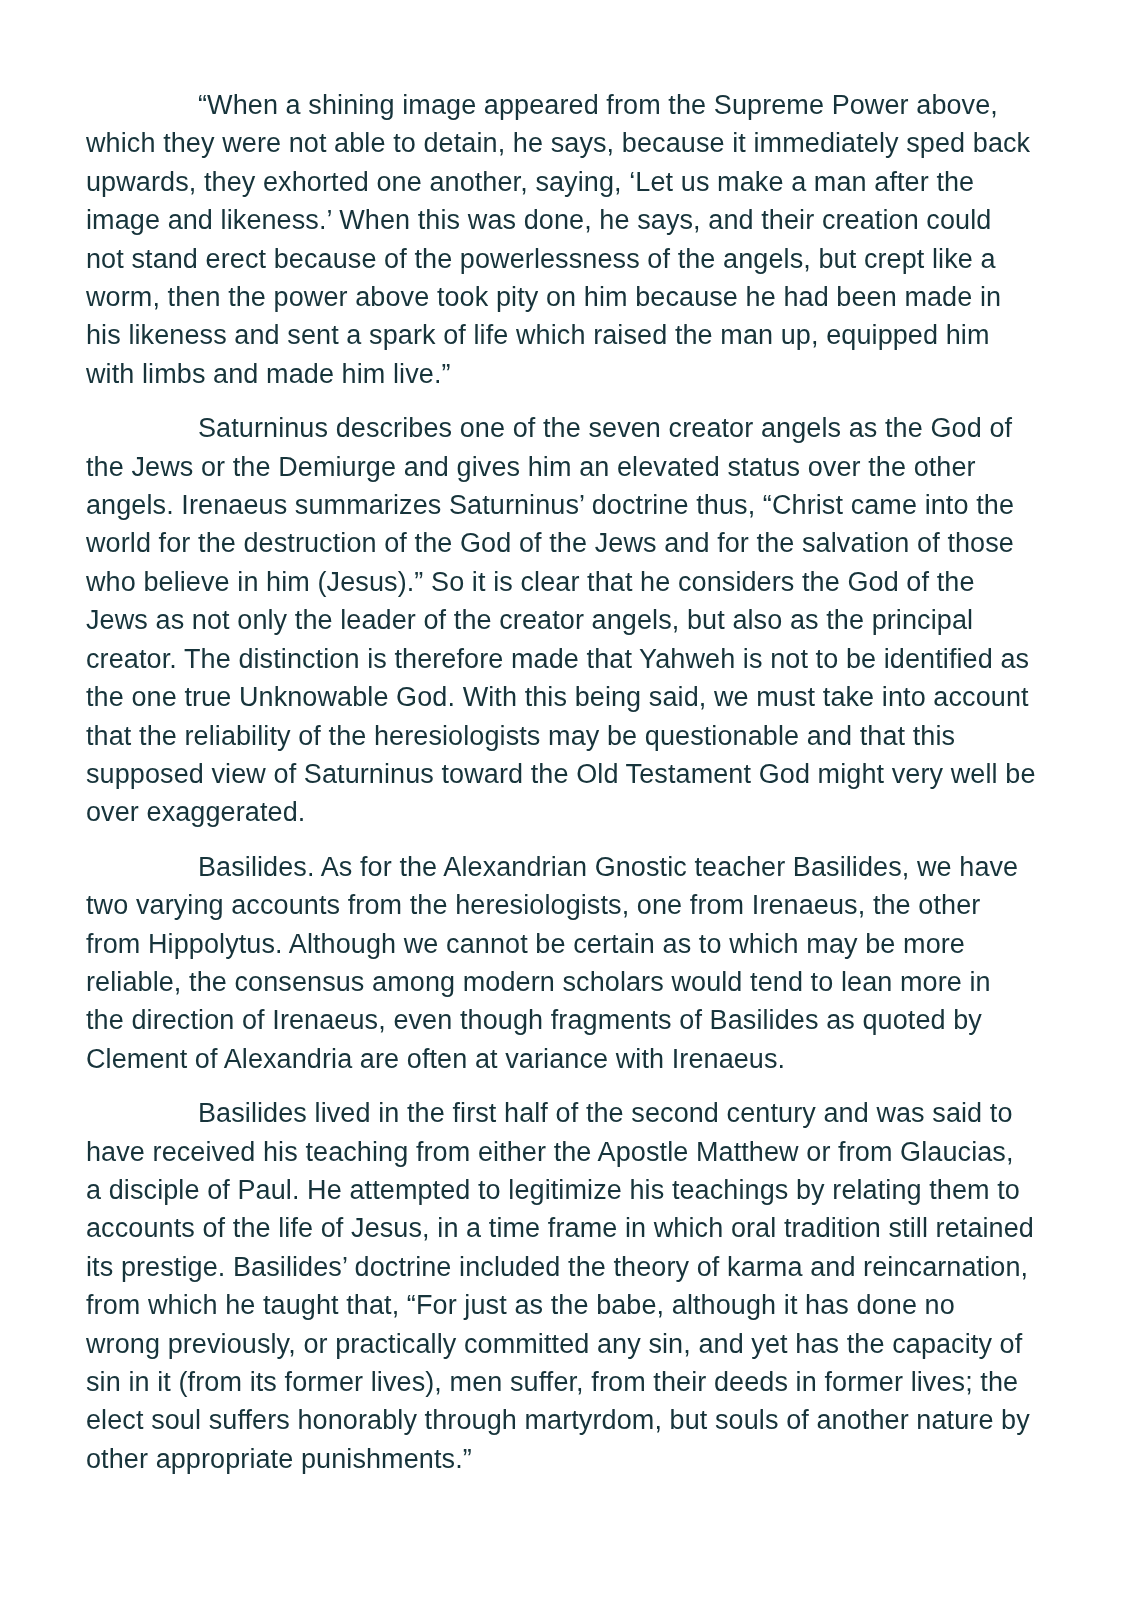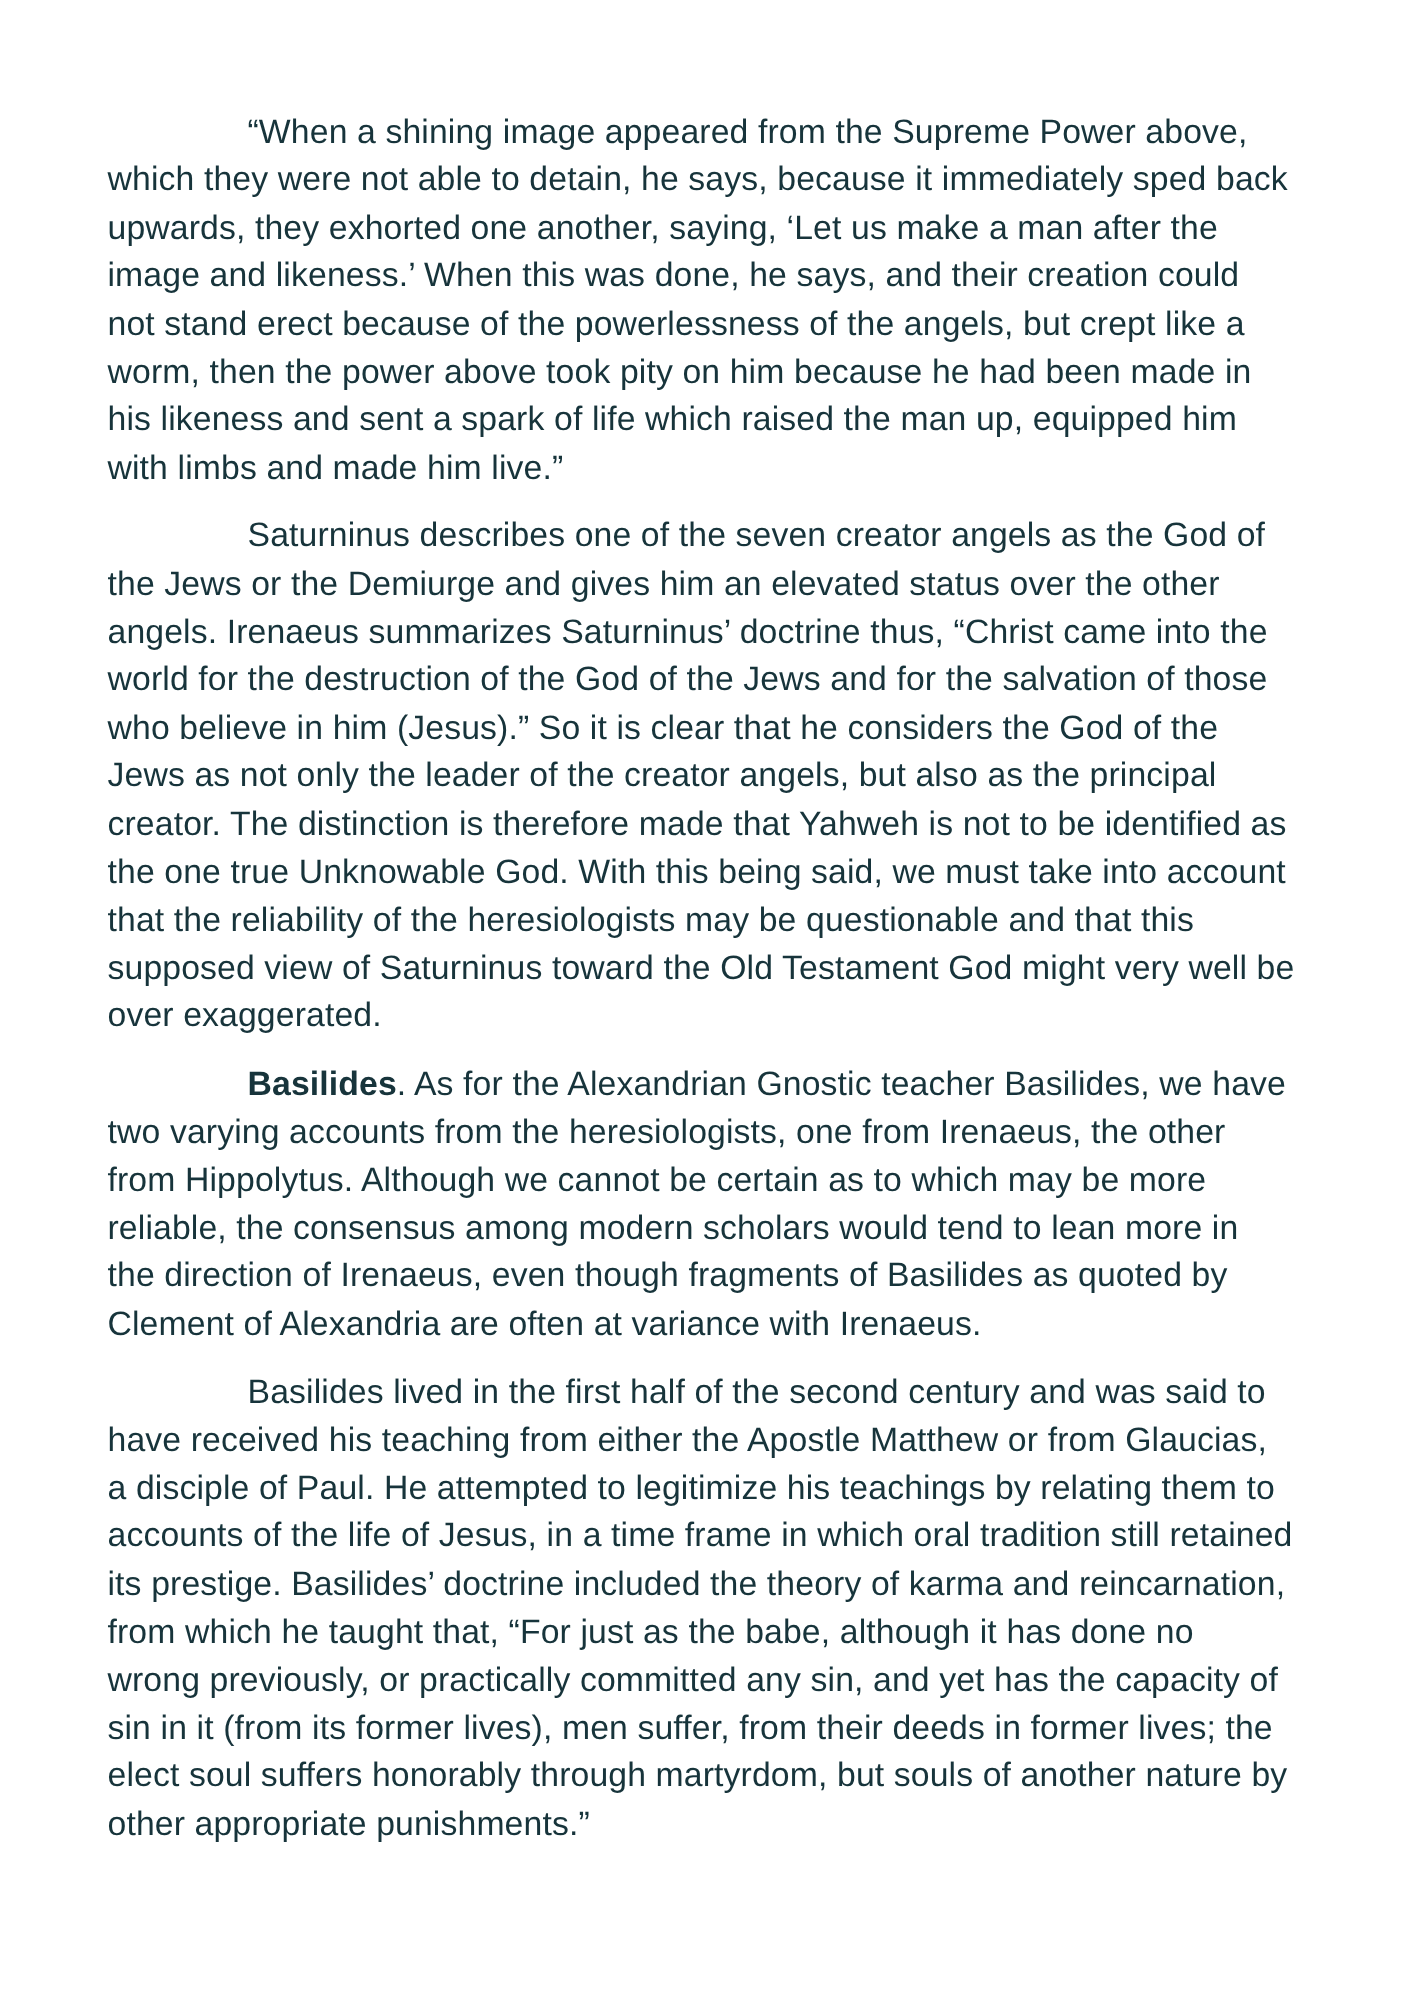--- a/index.html
+++ b/index.html
@@ -22,21 +22,21 @@
   .para {
     font-family: "Liberation Sans", sans-serif;
     font-size: 27px;
     line-height: 38.4px;
     margin: 0 0 16px 0;
     text-indent: 112px;
     white-space: nowrap;
     letter-spacing: 0.1px;
   }
   .para b {
-    font-weight: bold;
+    font-weight: normal;
   }
 </style>
 </head>
 <body style="background: rgb(255, 255, 255);">
 
 <div class="page">
   <div id="doc-body" style="color: rgb(23, 52, 59);">
       <p class="para">“When a shining image appeared from the Supreme Power above,<br>which they were not able to detain, he says, because it immediately sped back<br>upwards, they exhorted one another, saying, ‘Let us make a man after the<br>image and likeness.’ When this was done, he says, and their creation could<br>not stand erect because of the powerlessness of the angels, but crept like a<br>worm, then the power above took pity on him because he had been made in<br>his likeness and sent a spark of life which raised the man up, equipped him<br>with limbs and made him live.”</p>
       <p class="para">Saturninus describes one of the seven creator angels as the God of<br>the Jews or the Demiurge and gives him an elevated status over the other<br>angels. Irenaeus summarizes Saturninus’ doctrine thus, “Christ came into the<br>world for the destruction of the God of the Jews and for the salvation of those<br>who believe in him (Jesus).” So it is clear that he considers the God of the<br>Jews as not only the leader of the creator angels, but also as the principal<br>creator. The distinction is therefore made that Yahweh is not to be identified as<br>the one true Unknowable God. With this being said, we must take into account<br>that the reliability of the heresiologists may be questionable and that this<br>supposed view of Saturninus toward the Old Testament God might very well be<br>over exaggerated.</p>
       <p class="para"><b>Basilides</b>. As for the Alexandrian Gnostic teacher Basilides, we have<br>two varying accounts from the heresiologists, one from Irenaeus, the other<br>from Hippolytus. Although we cannot be certain as to which may be more<br>reliable, the consensus among modern scholars would tend to lean more in<br>the direction of Irenaeus, even though fragments of Basilides as quoted by<br>Clement of Alexandria are often at variance with Irenaeus.</p>

